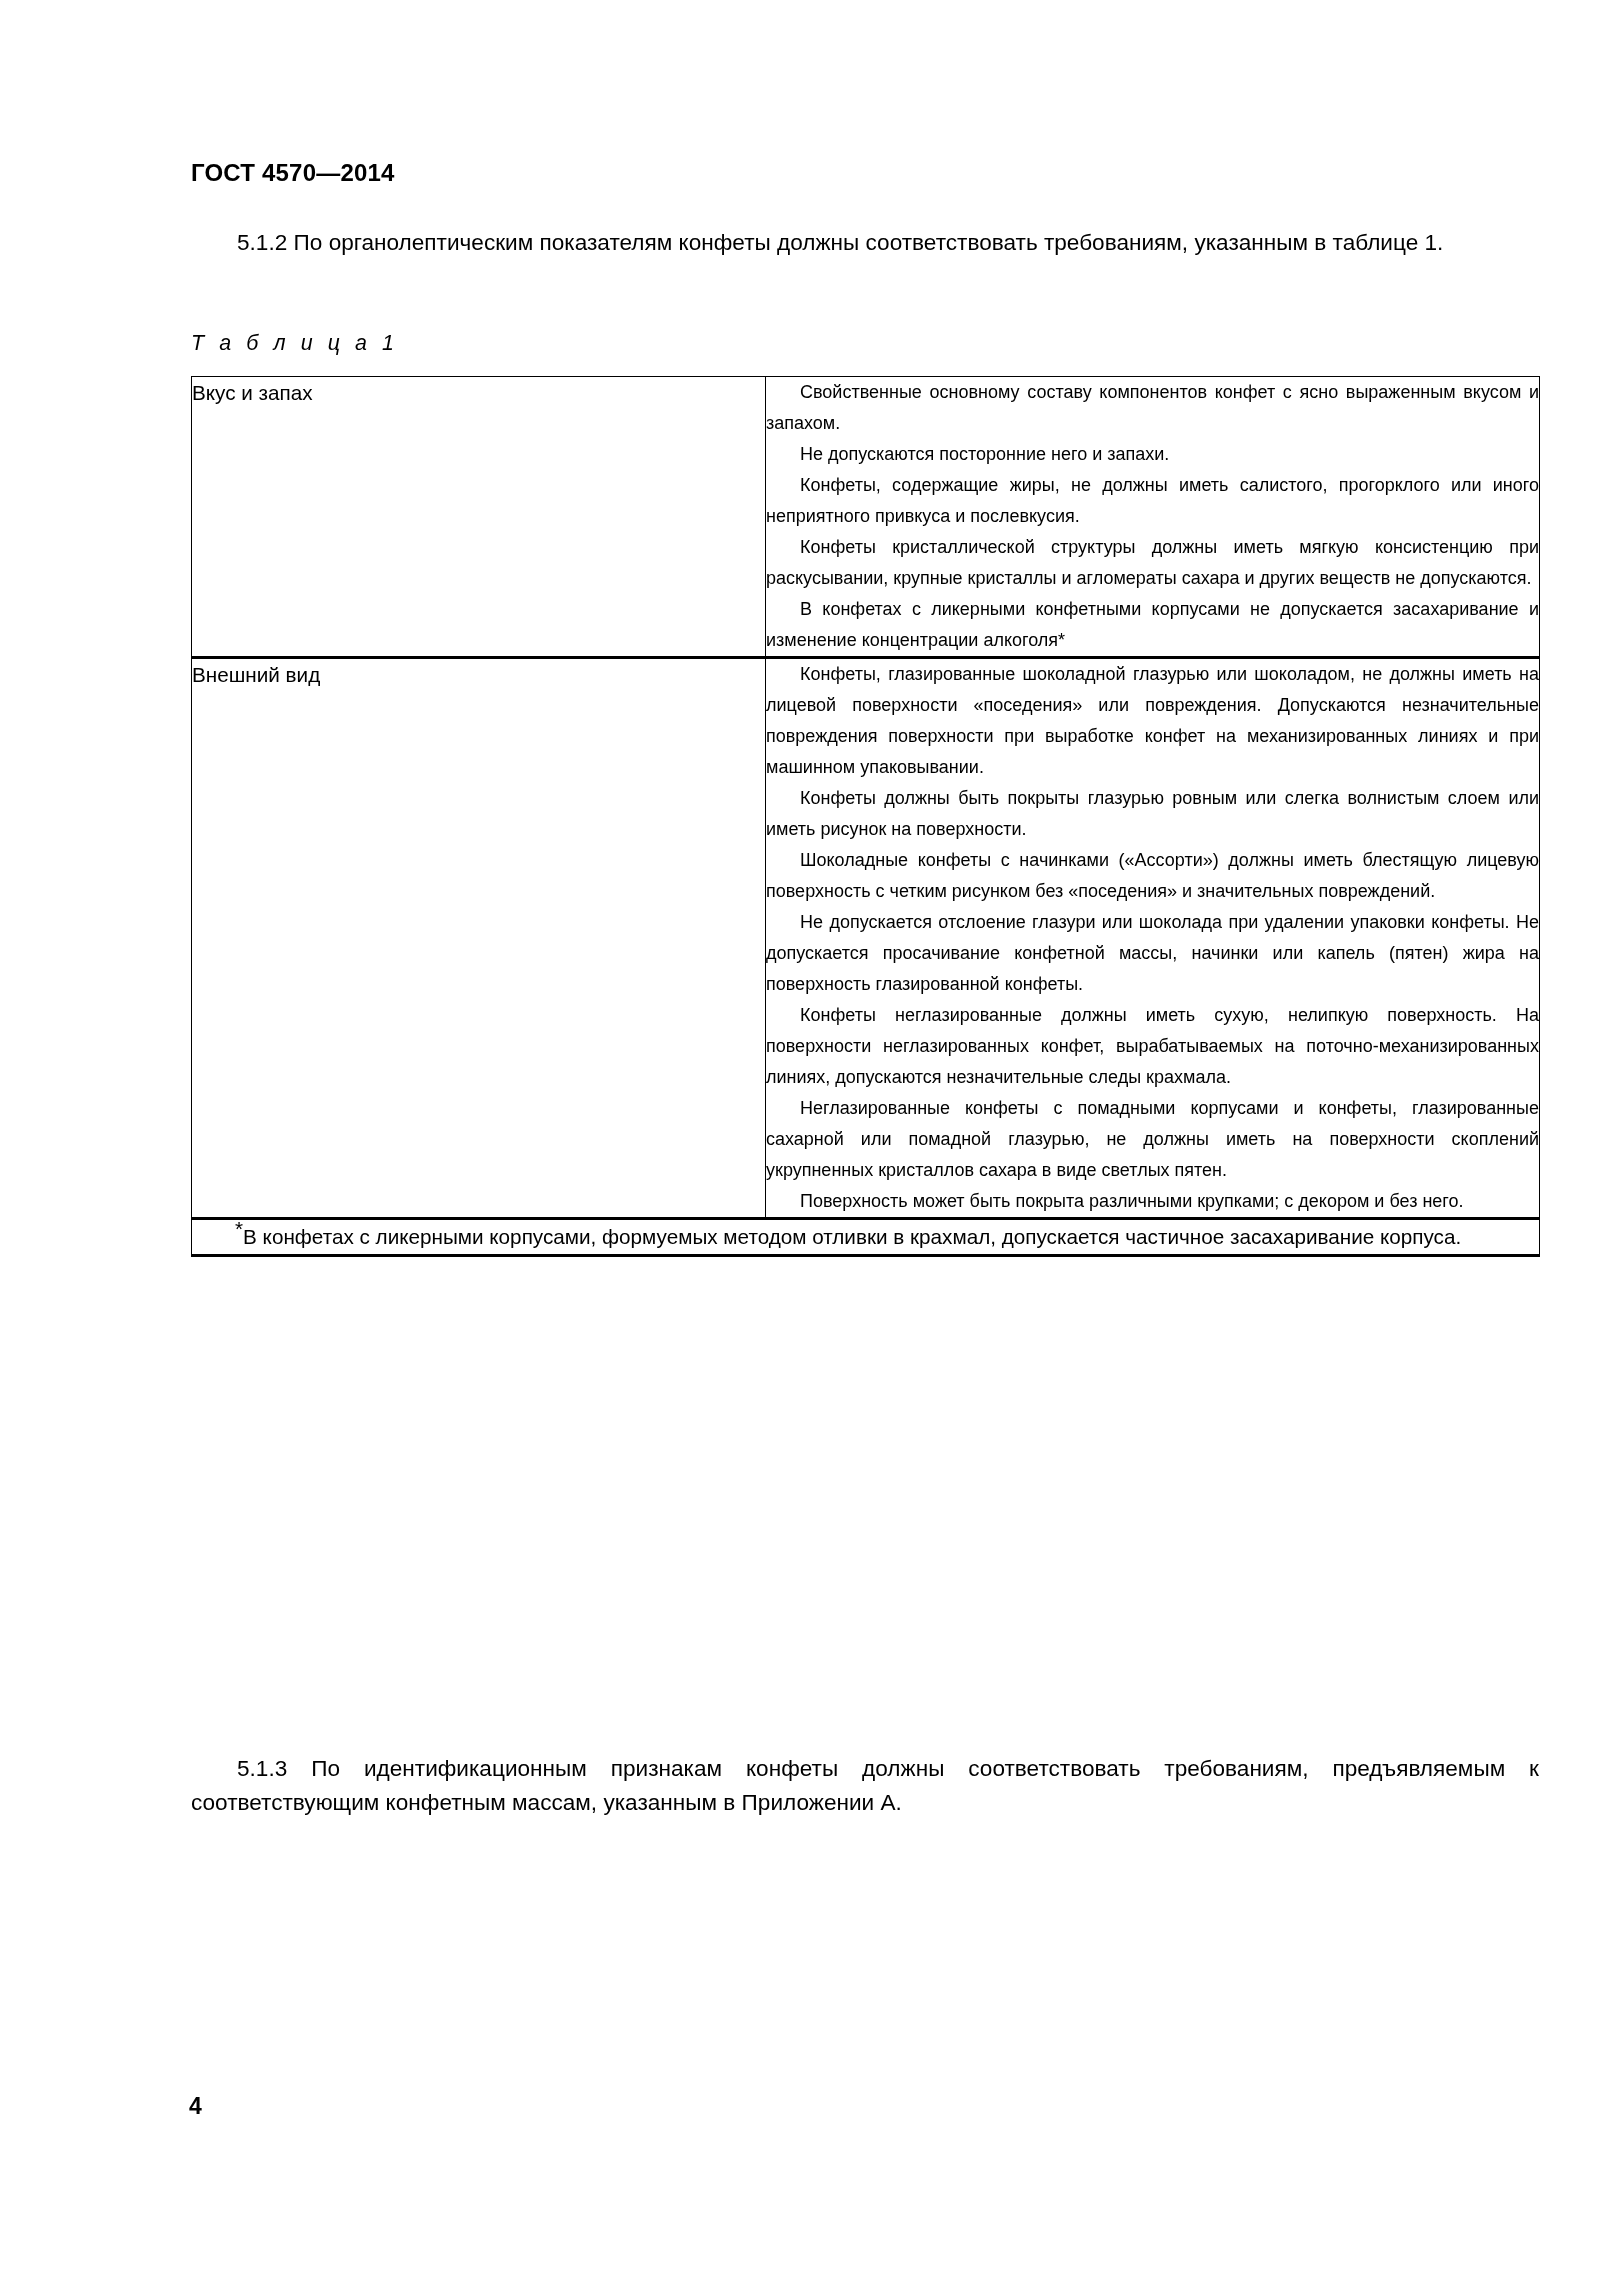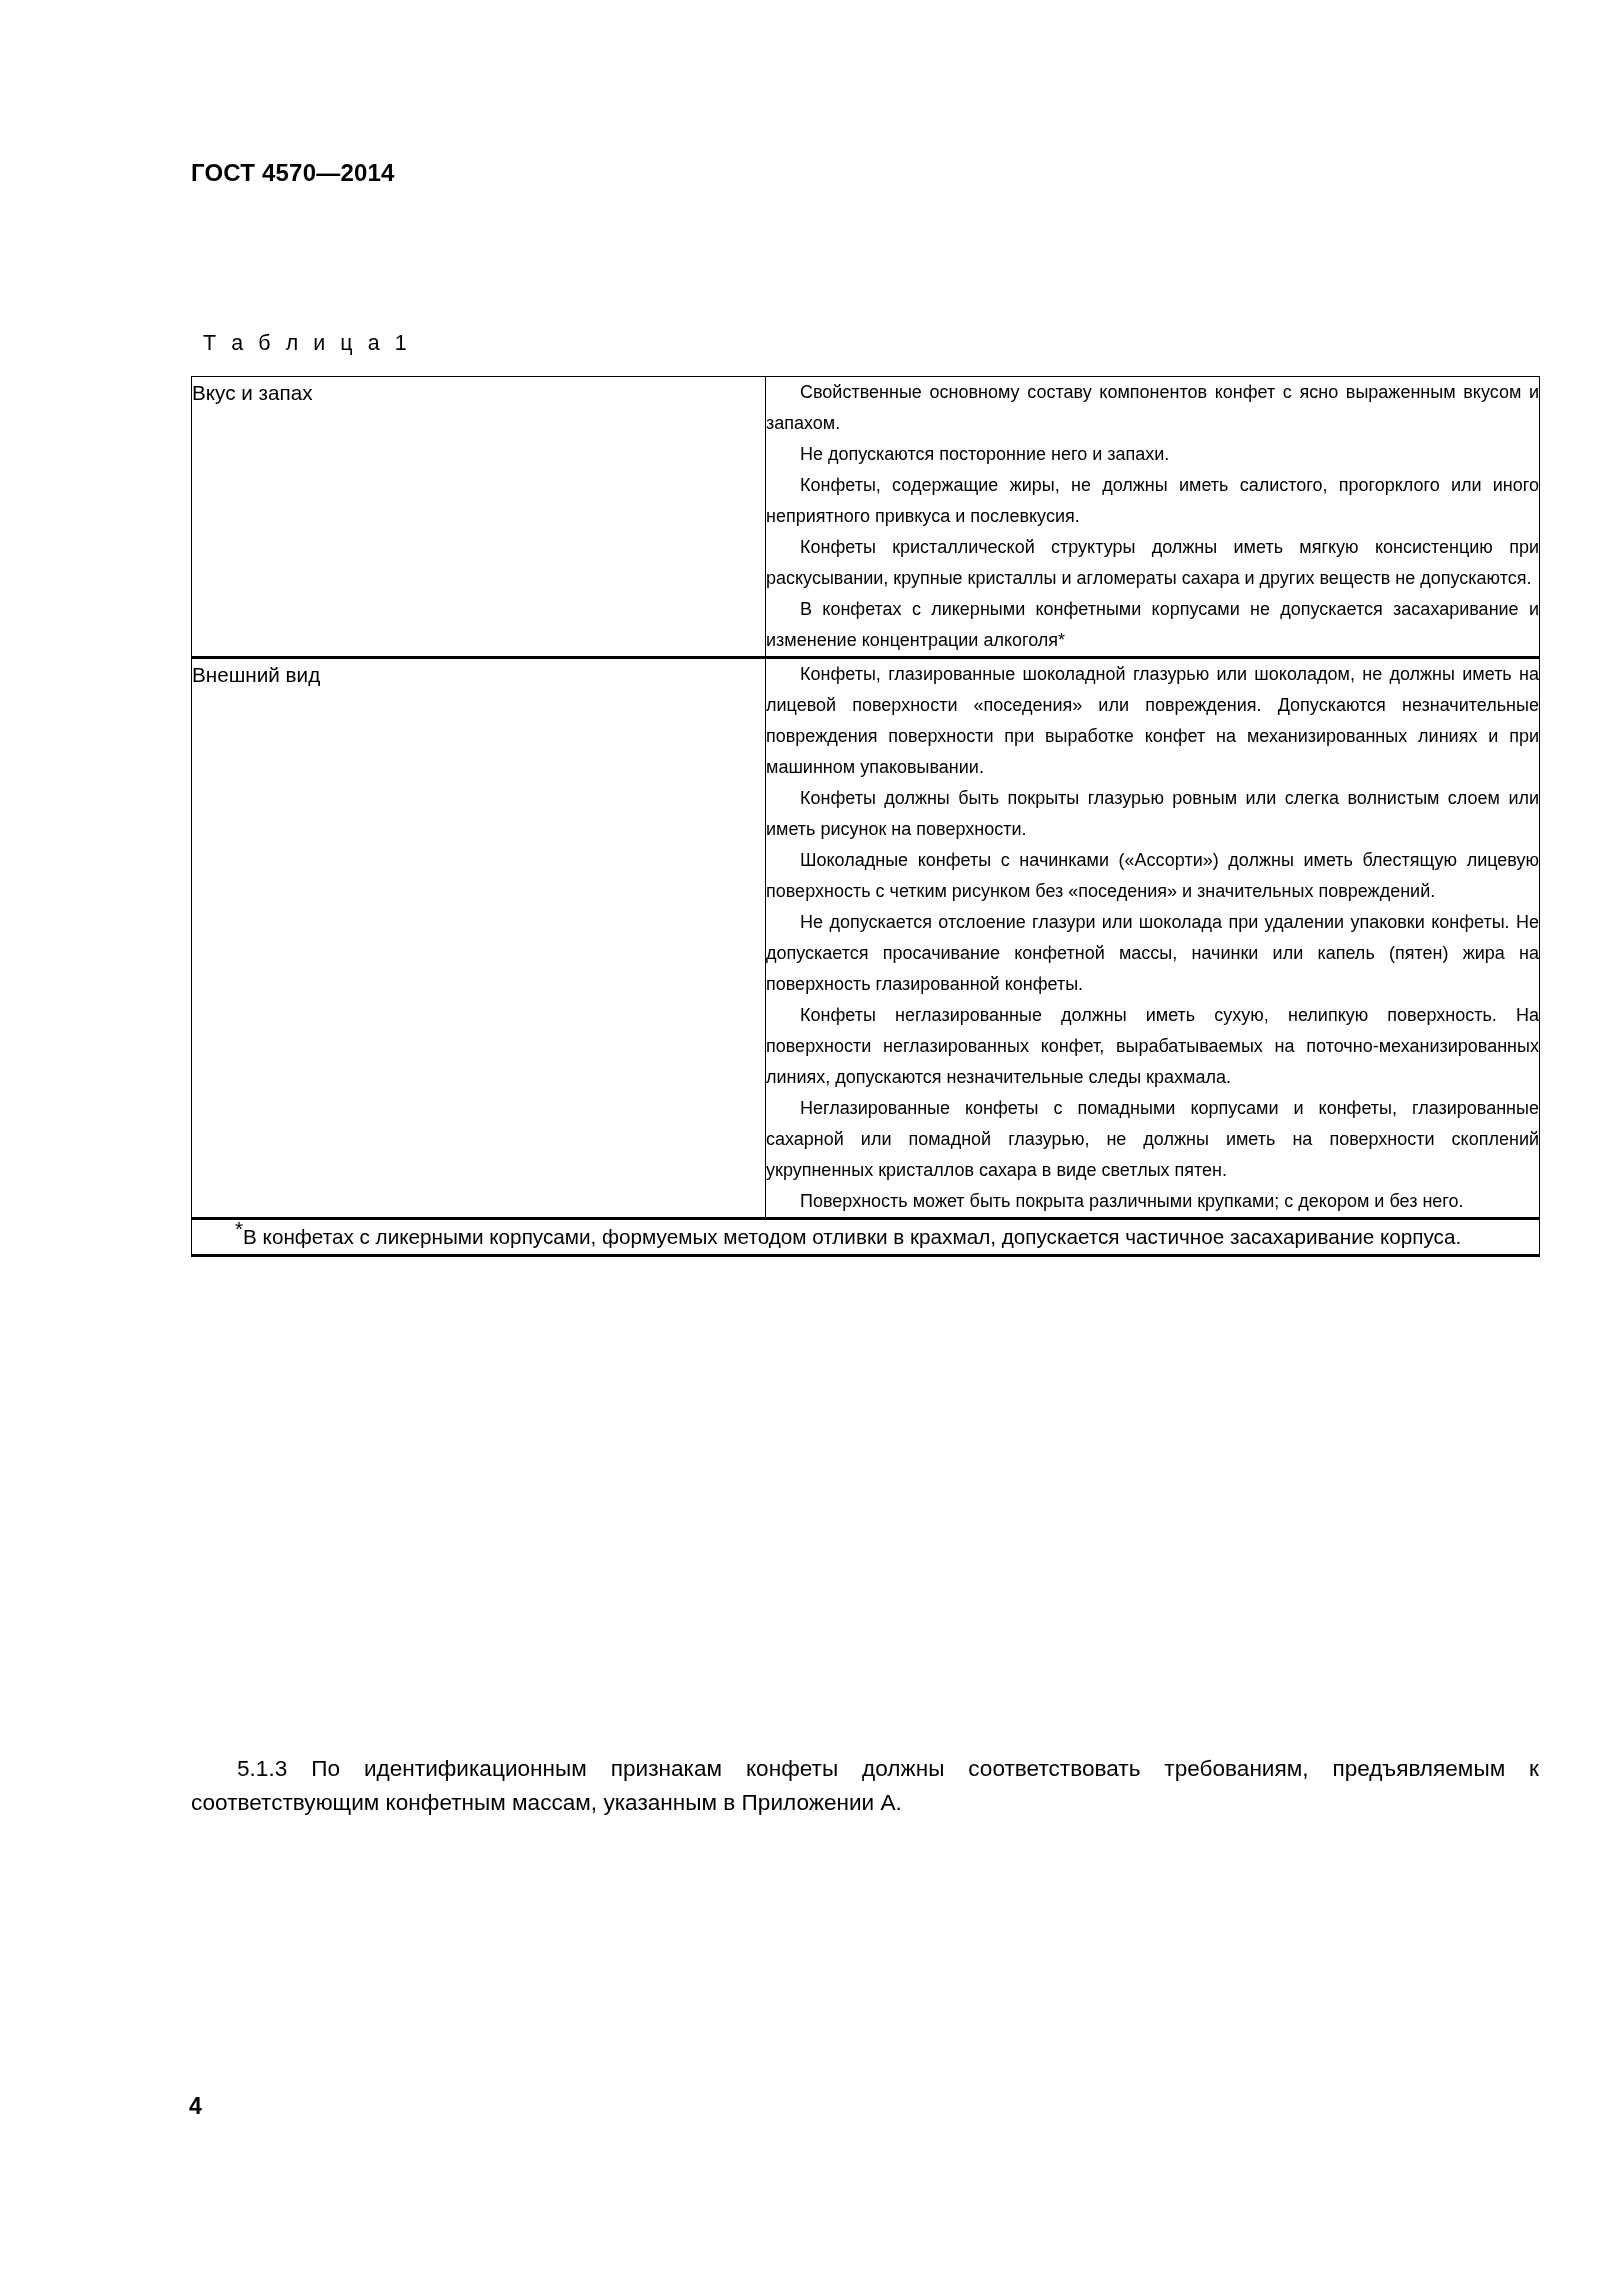--- a/index.html
+++ b/index.html
@@ -48,25 +48,26 @@
   .sec-512 {
     position: absolute;
     left: 191px;
     top: 226px;
     width: 1348px;
   }
 
   
   .table-caption {
     position: absolute;
-    left: 203px;
+    left: 191px;
     top: 331px;
     font-size: 21.4px;
     letter-spacing: 4.6px;
     white-space: nowrap;
+    font-style: italic;
   }
 
   
   .tbl-wrap {
     position: absolute;
     left: 191px;
     top: 376px;
     width: 1348px;
   }
   table.gost {
@@ -152,20 +153,23 @@
     font-weight: bold;
   }
 </style>
 </head>
 <body>
 
 <div class="page">
 
   <div class="doc-header">ГОСТ 4570—2014</div>
 
+  <div class="sec-512">
+    <div class="para"><span class="ind"></span><span>5.1.2</span> <span>По органолептическим показателям конфеты должны соответствовать требованиям, указанным в таблице 1.</span></div>
+  </div>
 
   <div class="table-caption">Т а б л и ц а  1</div>
 
   <div class="tbl-wrap">
     <table class="gost">
       <colgroup>
         <col class="col-name">
         <col class="col-char">
       </colgroup>
       <tbody>

